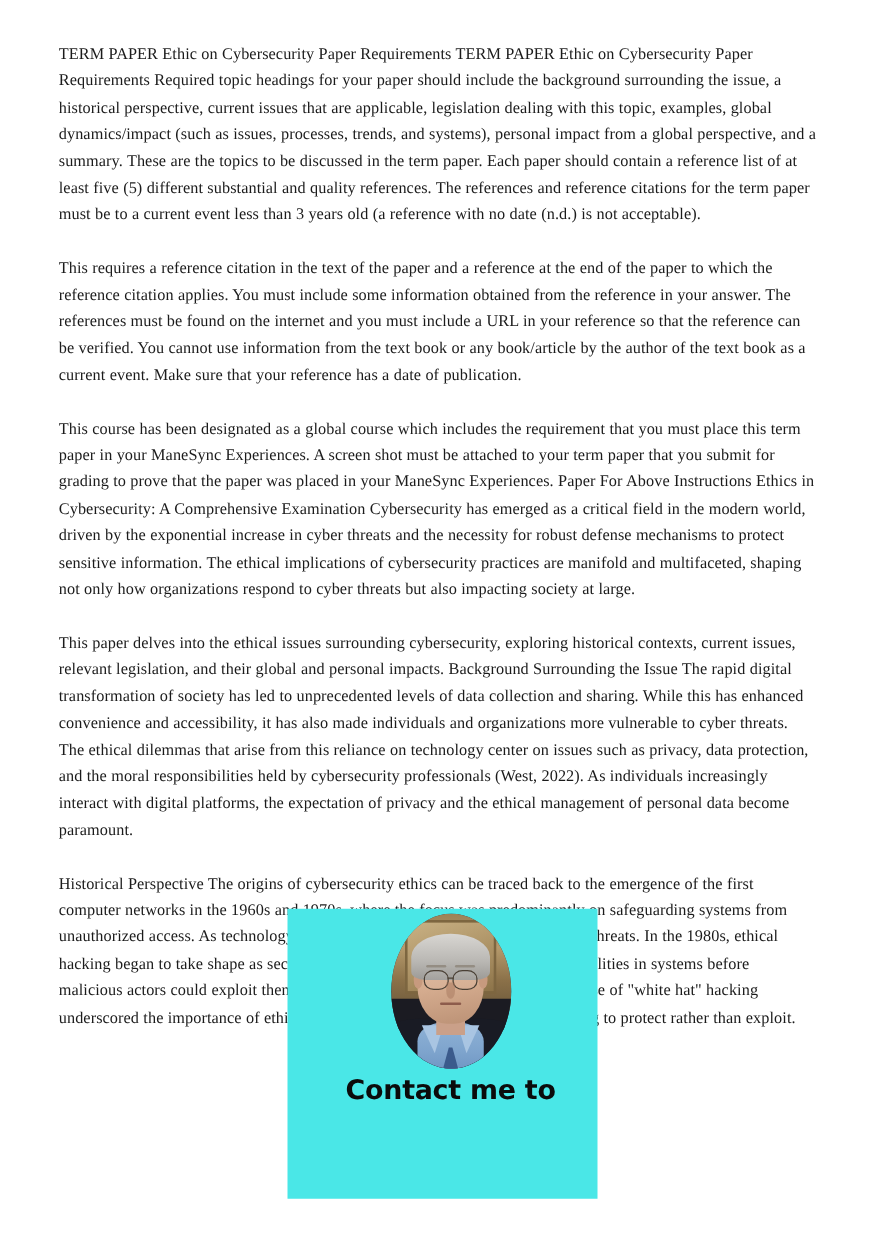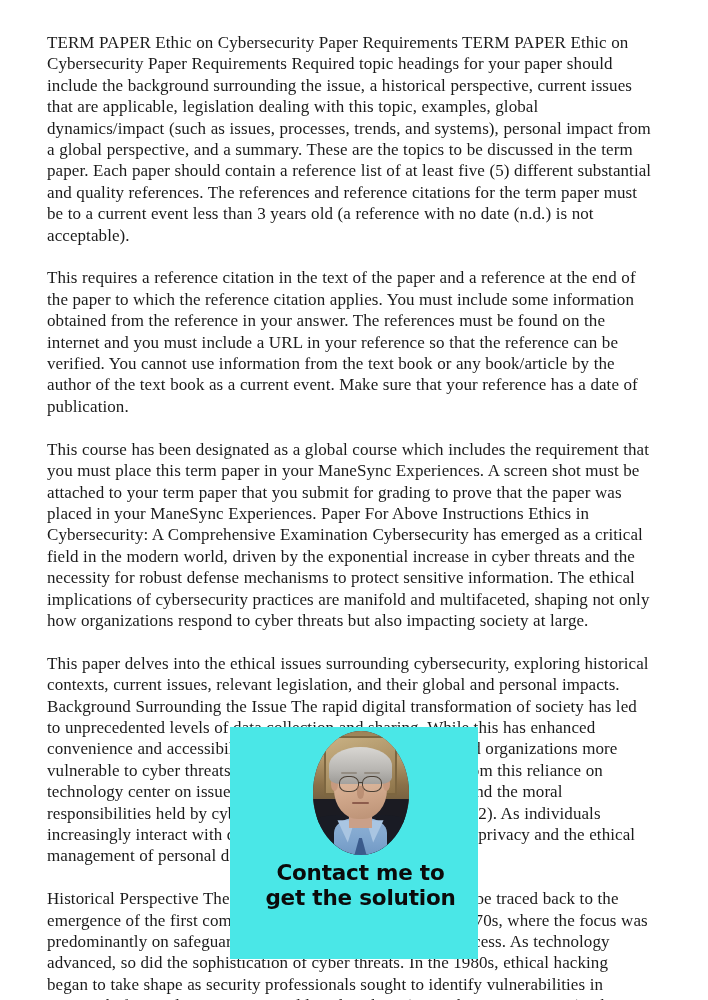--- a/index.html
+++ b/index.html
@@ -26,21 +26,21 @@
   }
 
   #doc-body {
     position: absolute;
     left: 47px;
     top: 32px;
     width: 606px;
   }
 
   .para {
-    font-size: 17px;
+    font-size: 13px;
     line-height: 21.4px;
     color: #1b1b1b;
     text-align: left;
     margin: 0 0 21.4px 0;
     letter-spacing: 0.005em;
     word-spacing: 0.01em;
   }
   .para:last-child { margin-bottom: 0; }
 
   
@@ -232,16 +232,15 @@
       <div class="ph-brow-l"></div>
       <div class="ph-brow-r"></div>
       <div class="ph-glass-l"></div>
       <div class="ph-glass-r"></div>
       <div class="ph-bridge"></div>
       <div class="ph-nose"></div>
       <div class="ph-mouth"></div>
     </div>
 
     <div id="overlay-line1">Contact me to</div>
-    <div id="overlay-line2">get the solution</div>
   </div>
 
 </div>
 
 </body></html>

